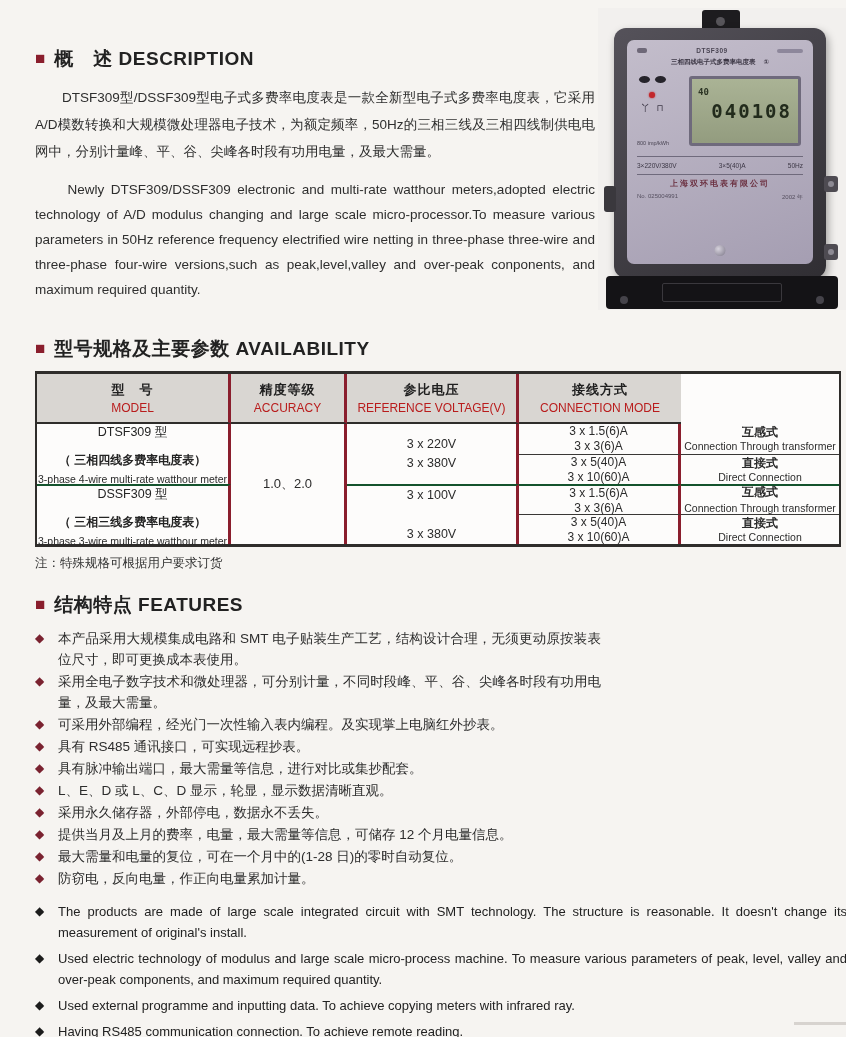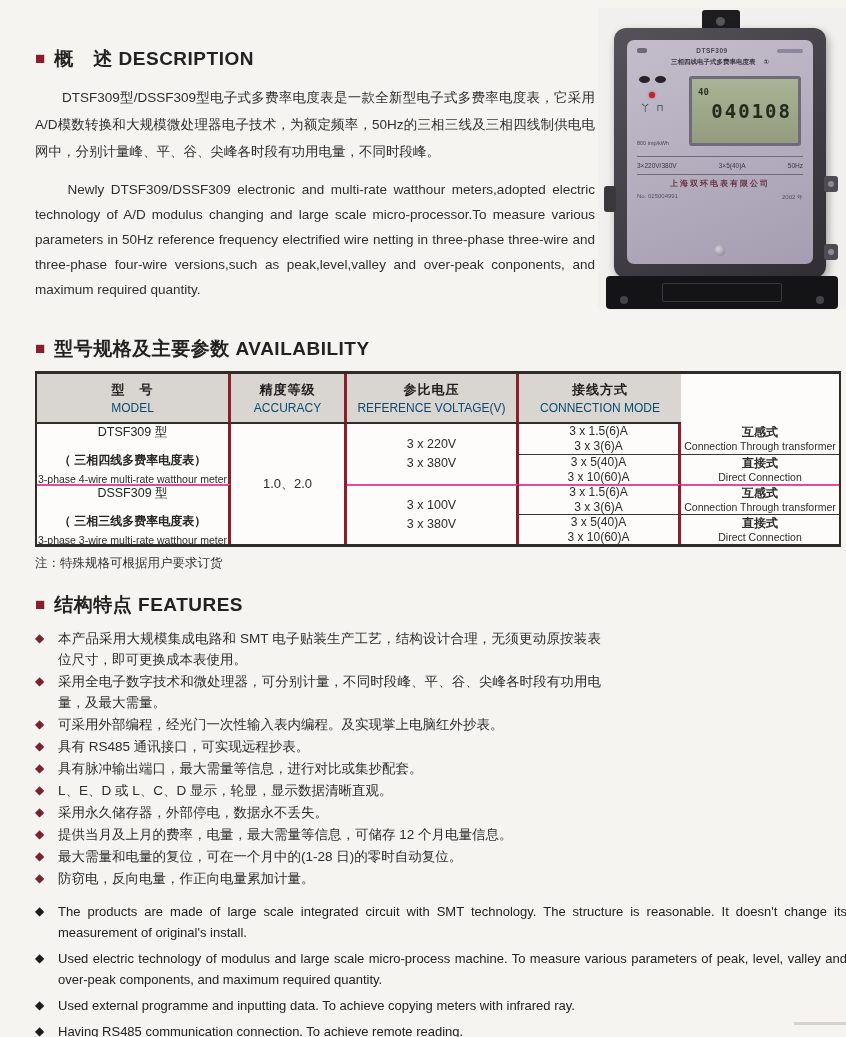--- a/index.html
+++ b/index.html
@@ -58,24 +58,24 @@
   
   .avail { margin-top:34px; }
   .avail-table { margin-top:9px; width:806px; display:grid;
                  grid-template-columns:194px 116px 172px 162px 1fr;
                  grid-template-rows:50px 30px 30px 30px 30px;
                  border:2px solid #2f2d2b; border-top-width:3px; border-bottom-width:3px;
                  background:#fdfcfb; }
   .cell { display:flex; flex-direction:column; align-items:center; justify-content:center; text-align:center; }
   .br { border-right:3px solid #8a1e2d; }
   .bt1 { border-top:1px solid #3a3836; }
-  .bt2 { border-top:2px solid #ec4899; }
+  .bt2 { border-top:2px solid #14532d;justify-content:space-between; }
   .hcell { background:#d9d6d2; border-bottom:2px solid #2f2d2b; }
   .h-zh { font-size:13px; font-weight:bold; color:#1f1f1f; letter-spacing:1px; }
-  .h-en { font-size:12px; color:#0c4a6e; margin-top:2px; }
+  .h-en { font-size:12px; color:#b91c1c; margin-top:2px; }
   .model-name { font-size:12.5px; color:#242424; }
   .model-zh { font-size:12px; font-weight:bold; color:#242424; margin-top:11px; }
   .model-en { font-size:10.5px; color:#2a2a2a; margin-top:4px; }
   .acc { font-size:13px; }
   .vline { font-size:12.5px; line-height:19px; }
   .cline { font-size:12px; line-height:15px; }
   .conn-zh { font-size:12px; font-weight:bold; line-height:13px; }
   .conn-en { font-size:10.5px; line-height:12px; margin-top:1px; }
   .note { margin-top:8px; font-size:12.5px; color:#333; }
 
@@ -100,21 +100,21 @@
 
   <section>
     <div class="sec-head">
       <span class="sq">■</span>
       <span class="sec-title">
         <span>概　述</span>
         <span>DESCRIPTION</span>
       </span>
     </div>
     <div class="col">
-      <p class="para-zh">DTSF309型/DSSF309型电子式多费率电度表是一款全新型电子式多费率电度表，它采用A/D模数转换和大规模微处理器电子技术，为额定频率，50Hz的三相三线及三相四线制供电电网中，分别计量峰、平、谷、尖峰各时段有功用电量，不同时段峰。</p>
+      <p class="para-zh">DTSF309型/DSSF309型电子式多费率电度表是一款全新型电子式多费率电度表，它采用A/D模数转换和大规模微处理器电子技术，为额定频率，50Hz的三相三线及三相四线制供电电网中，分别计量峰、平、谷、尖峰各时段有功用电量，及最大需量。</p>
       <p class="para-en">Newly DTSF309/DSSF309 electronic and multi-rate watthour meters,adopted electric technology of A/D modulus changing and large scale micro-processor.To measure various parameters in 50Hz reference frequency electrified wire netting in three-phase three-wire and three-phase four-wire versions,such as peak,level,valley and over-peak conponents, and maximum required quantity.</p>
     </div>
   </section>
 
   <div class="meter-photo">
     <div class="m-toptab">
         <i></i>
       </div>
     <div class="m-body">
       <div class="m-face">

